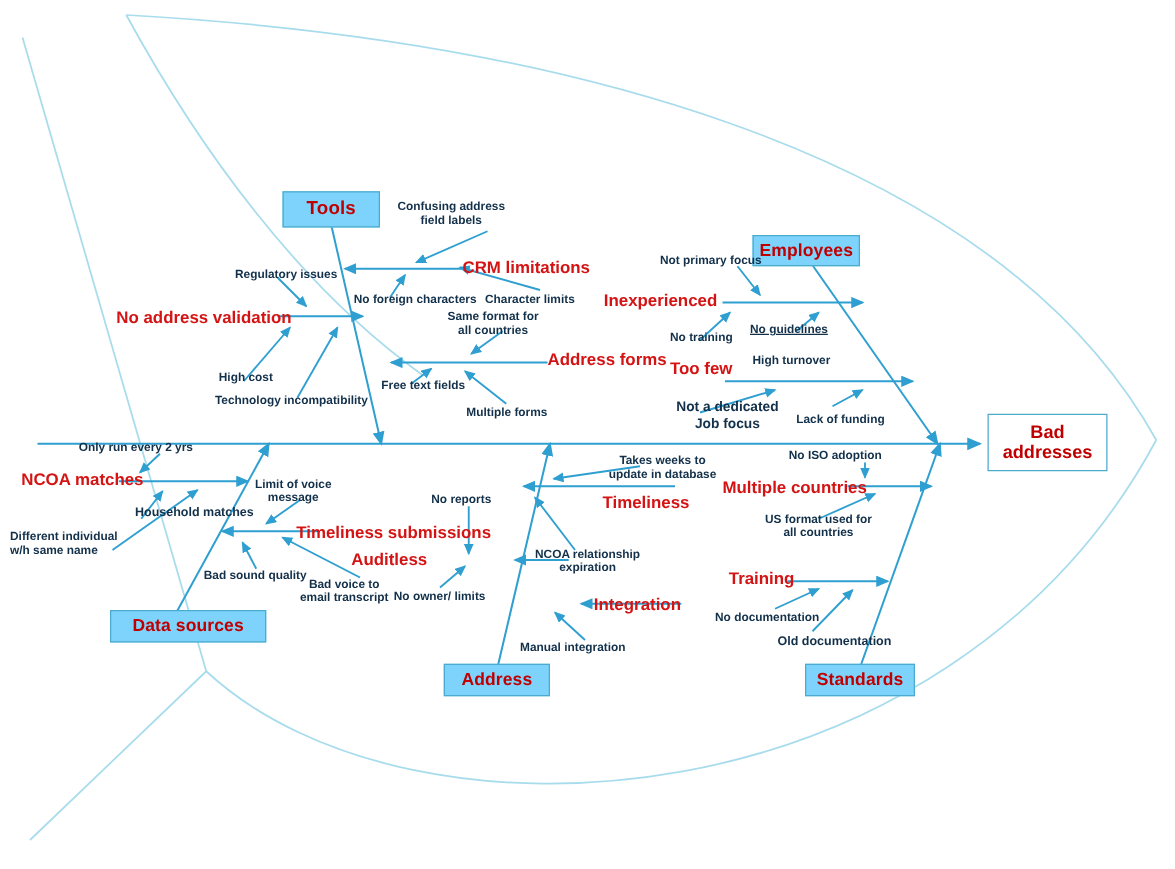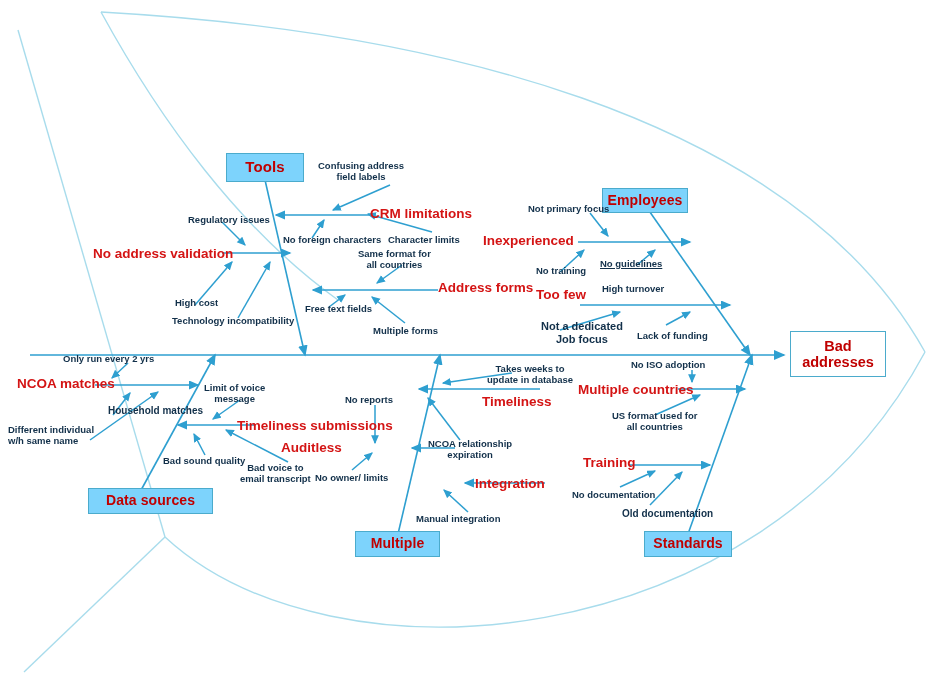--- a/index.html
+++ b/index.html
@@ -163,21 +163,21 @@
 
   <div class="cat-box" style="left:602px; top:188px; width:86px; height:25px; font-size:14px;">
     <span>Employees</span>
   </div>
 
   <div class="cat-box" style="left:88px; top:488px; width:125px; height:26px; font-size:14px;">
     <span>Data sources</span>
   </div>
 
   <div class="cat-box" style="left:355px; top:531px; width:85px; height:26px; font-size:14px;">
-    <span>Multiple</span>
+    <span>Address</span>
   </div>
 
   <div class="cat-box" style="left:644px; top:531px; width:88px; height:26px; font-size:14px;">
     <span>Standards</span>
   </div>
 
   <div class="head-box" style="left:790px; top:331px; width:96px; height:46px; font-size:14.5px;">
     <span>Bad addresses</span>
   </div>
 

